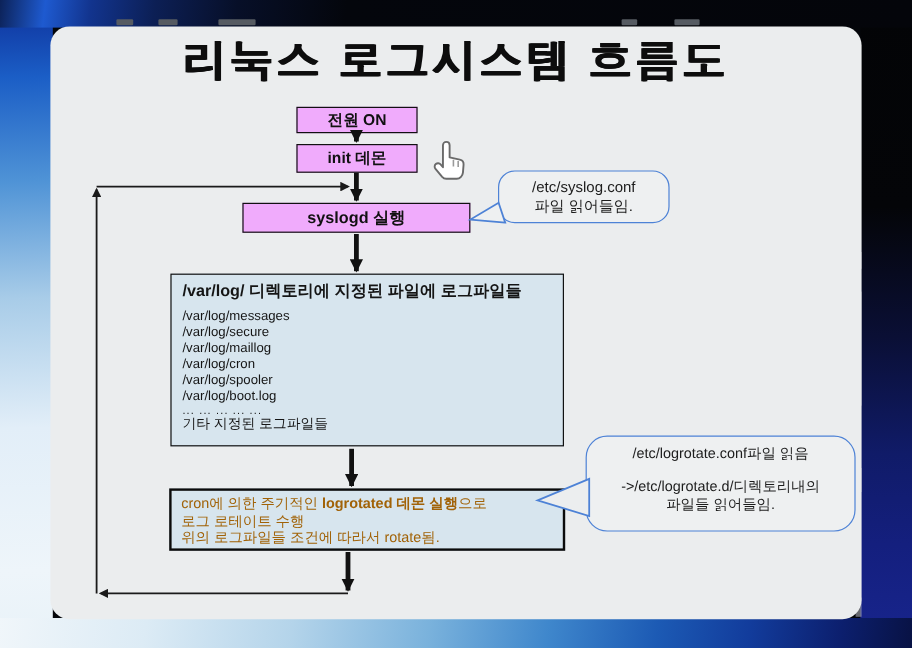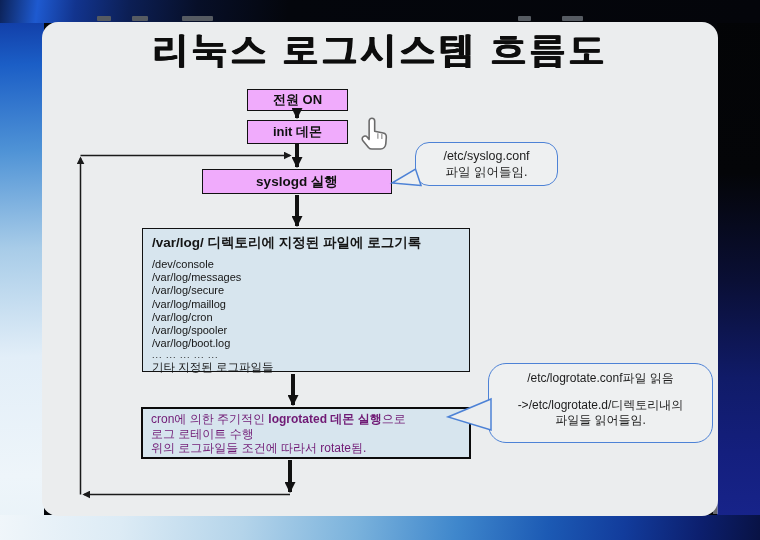--- a/index.html
+++ b/index.html
@@ -45,21 +45,21 @@
     background:#d7e5ee; border:1.6px solid #111; padding:5px 9px 0; color:#151515;
   }
   .bigbox-header { font-size:13.5px; font-weight:700; margin-bottom:6px; }
   .file-line { font-size:11px; line-height:13.2px; }
   .file-line.dots { font-size:9px; line-height:10px; letter-spacing:1px; }
   .file-line.last { font-size:11.5px; line-height:14px; }
 
   .rotatebox {
     position:absolute; left:99px; top:385px; width:330px; height:52px;
     background:#d7e5ee; border:2.6px solid #0b0b0b; padding:3px 8px;
-    font-size:12px; line-height:14.6px; color:#701a75;
+    font-size:12px; line-height:14.6px; color:#a16207;
   }
   .rotatebox b { font-weight:700; }
 
   .bubble {
     position:absolute; background:#eef0f1; border:1.6px solid #4d82d6;
     text-align:center; color:#1c1c1c;
   }
   .bubble1 { left:373px; top:120px; width:143px; height:44px; border-radius:14px;
     font-size:12.5px; line-height:16px; padding-top:5px; }
   .bubble2 { left:446px; top:341px; width:225px; height:80px; border-radius:18px;
@@ -100,22 +100,21 @@
 
     <div class="fbox box-init">
       <span>init 데몬</span>
     </div>
 
     <div class="fbox box-syslogd">
       <span>syslogd 실행</span>
     </div>
 
     <div class="bigbox">
-      <div class="bigbox-header">/var/log/ 디렉토리에 지정된 파일에 로그기록</div>
-      <div class="file-line">/dev/console</div>
+      <div class="bigbox-header">/var/log/ 디렉토리에 지정된 파일에 로그파일들</div>
       <div class="file-line">/var/log/messages</div>
       <div class="file-line">/var/log/secure</div>
       <div class="file-line">/var/log/maillog</div>
       <div class="file-line">/var/log/cron</div>
       <div class="file-line">/var/log/spooler</div>
       <div class="file-line">/var/log/boot.log</div>
       <div class="file-line dots">... ... ... ... ...</div>
       <div class="file-line last">기타 지정된 로그파일들</div>
     </div>
 

